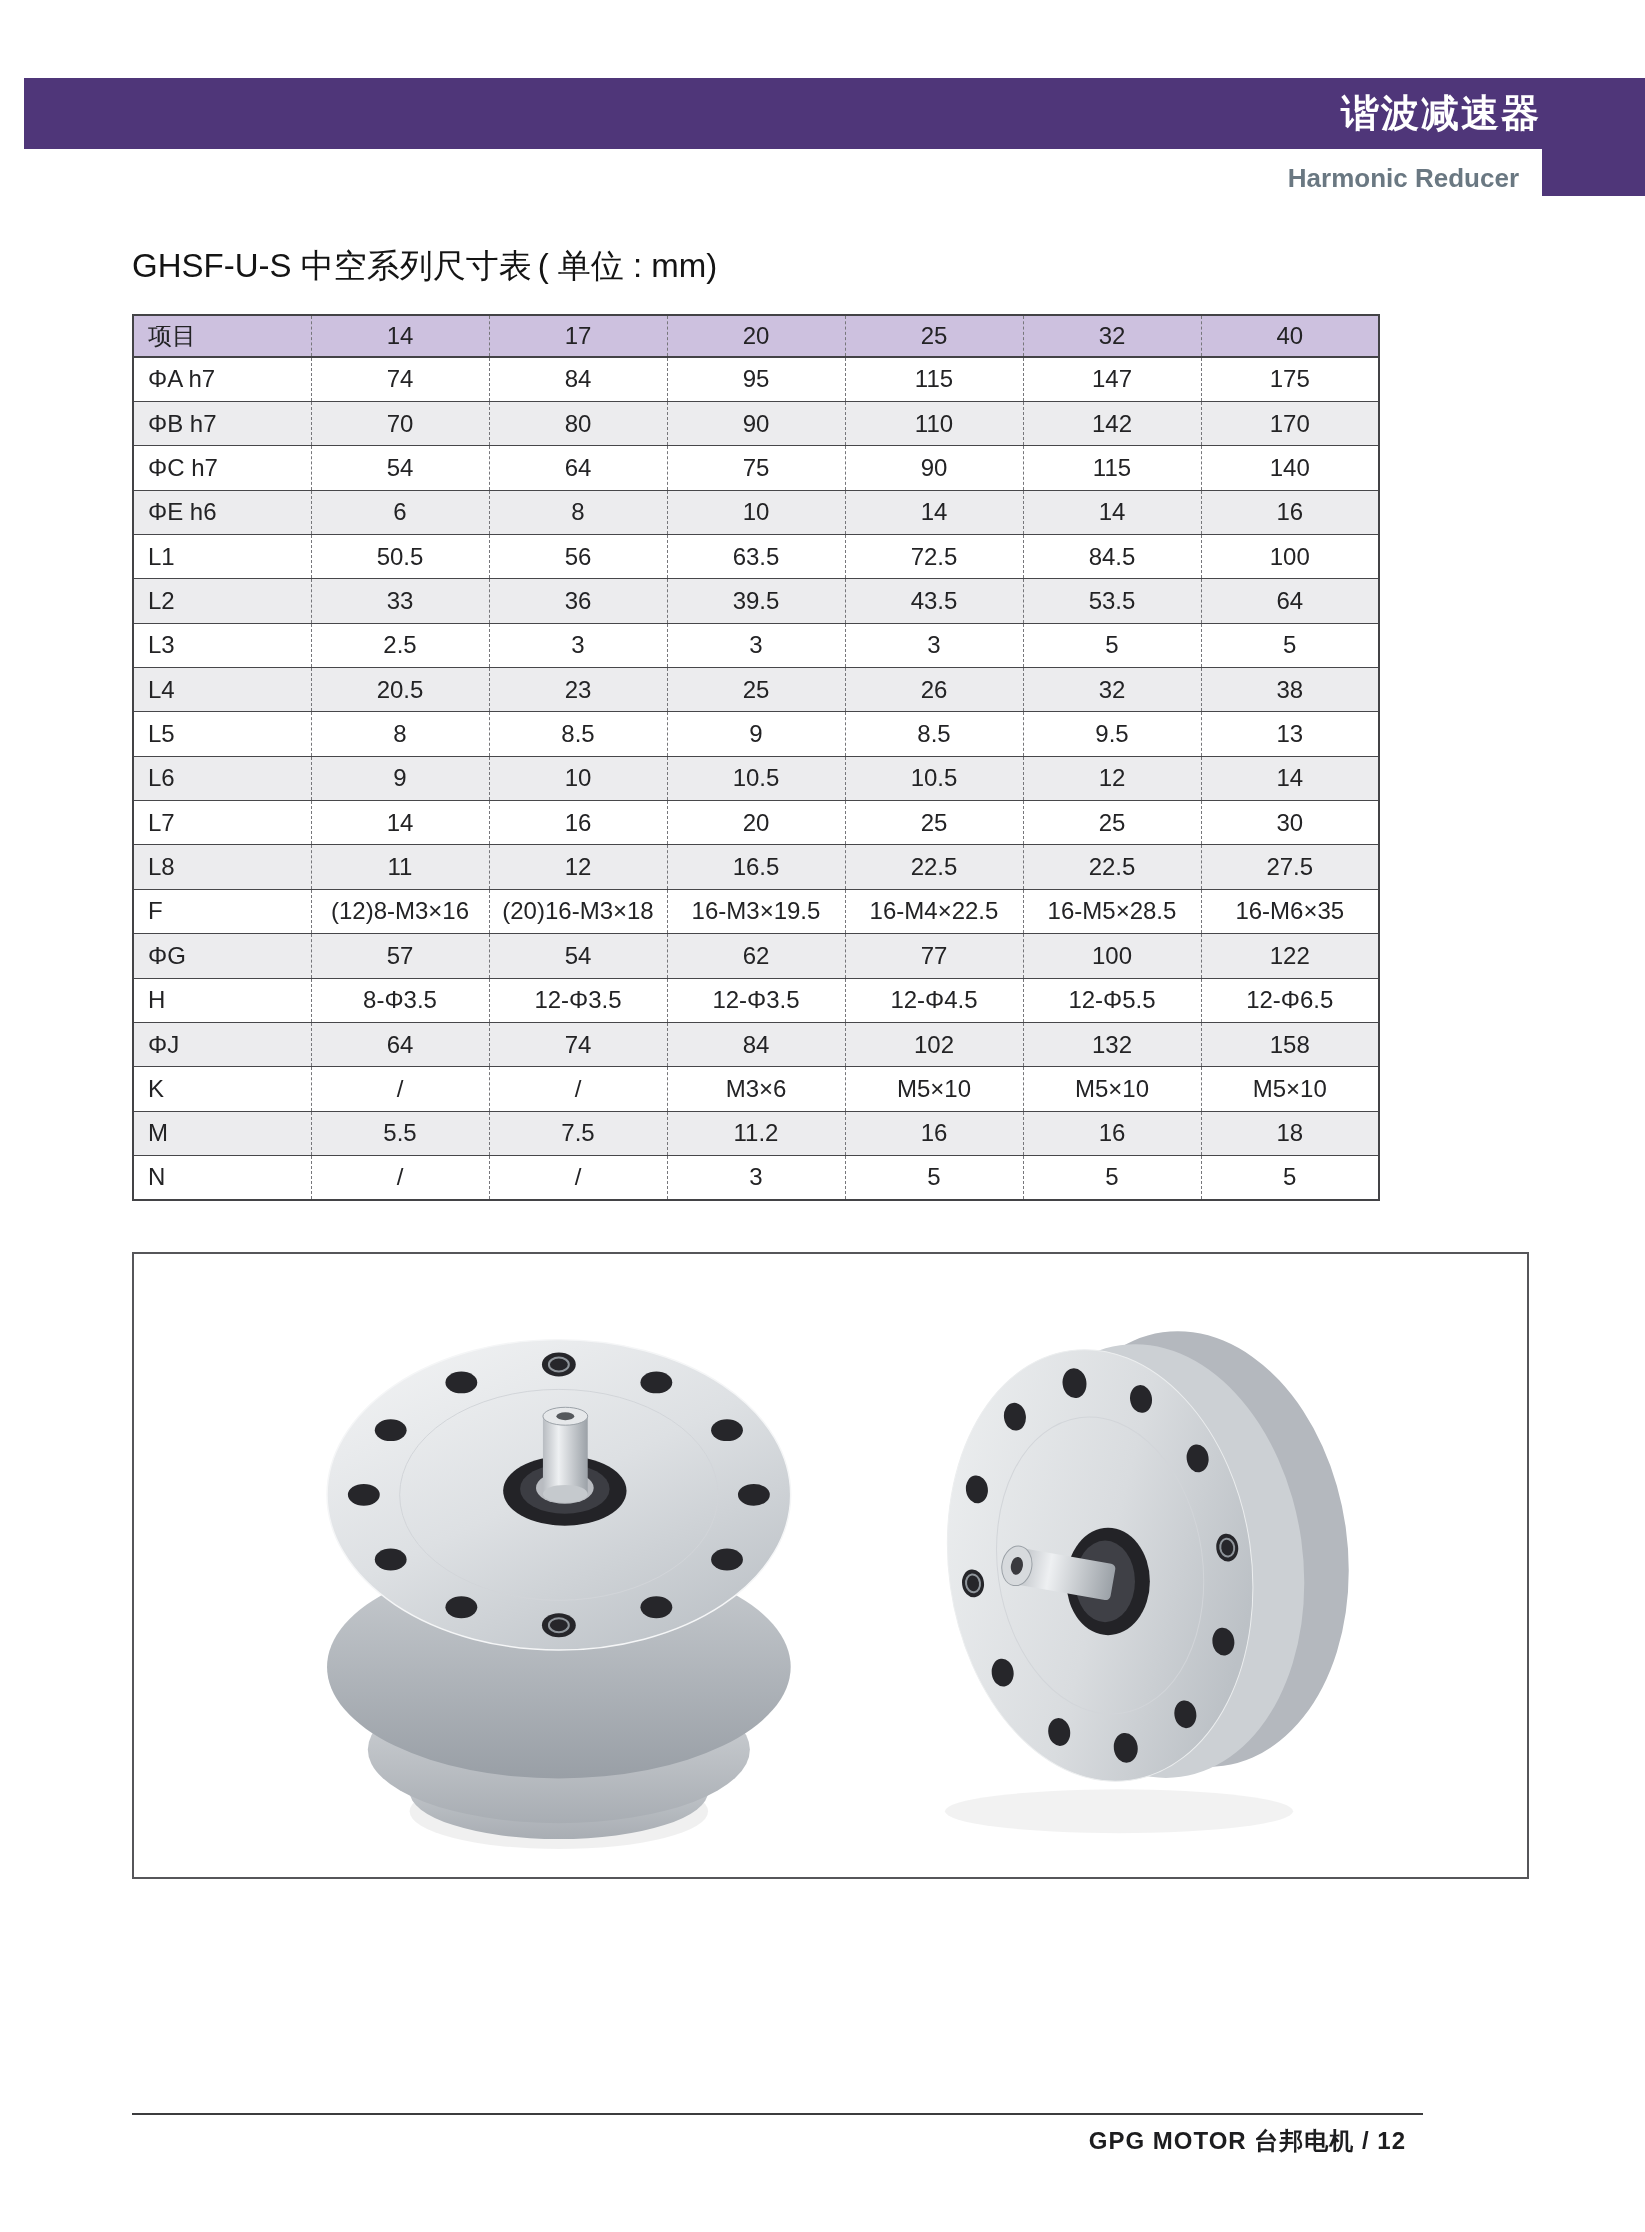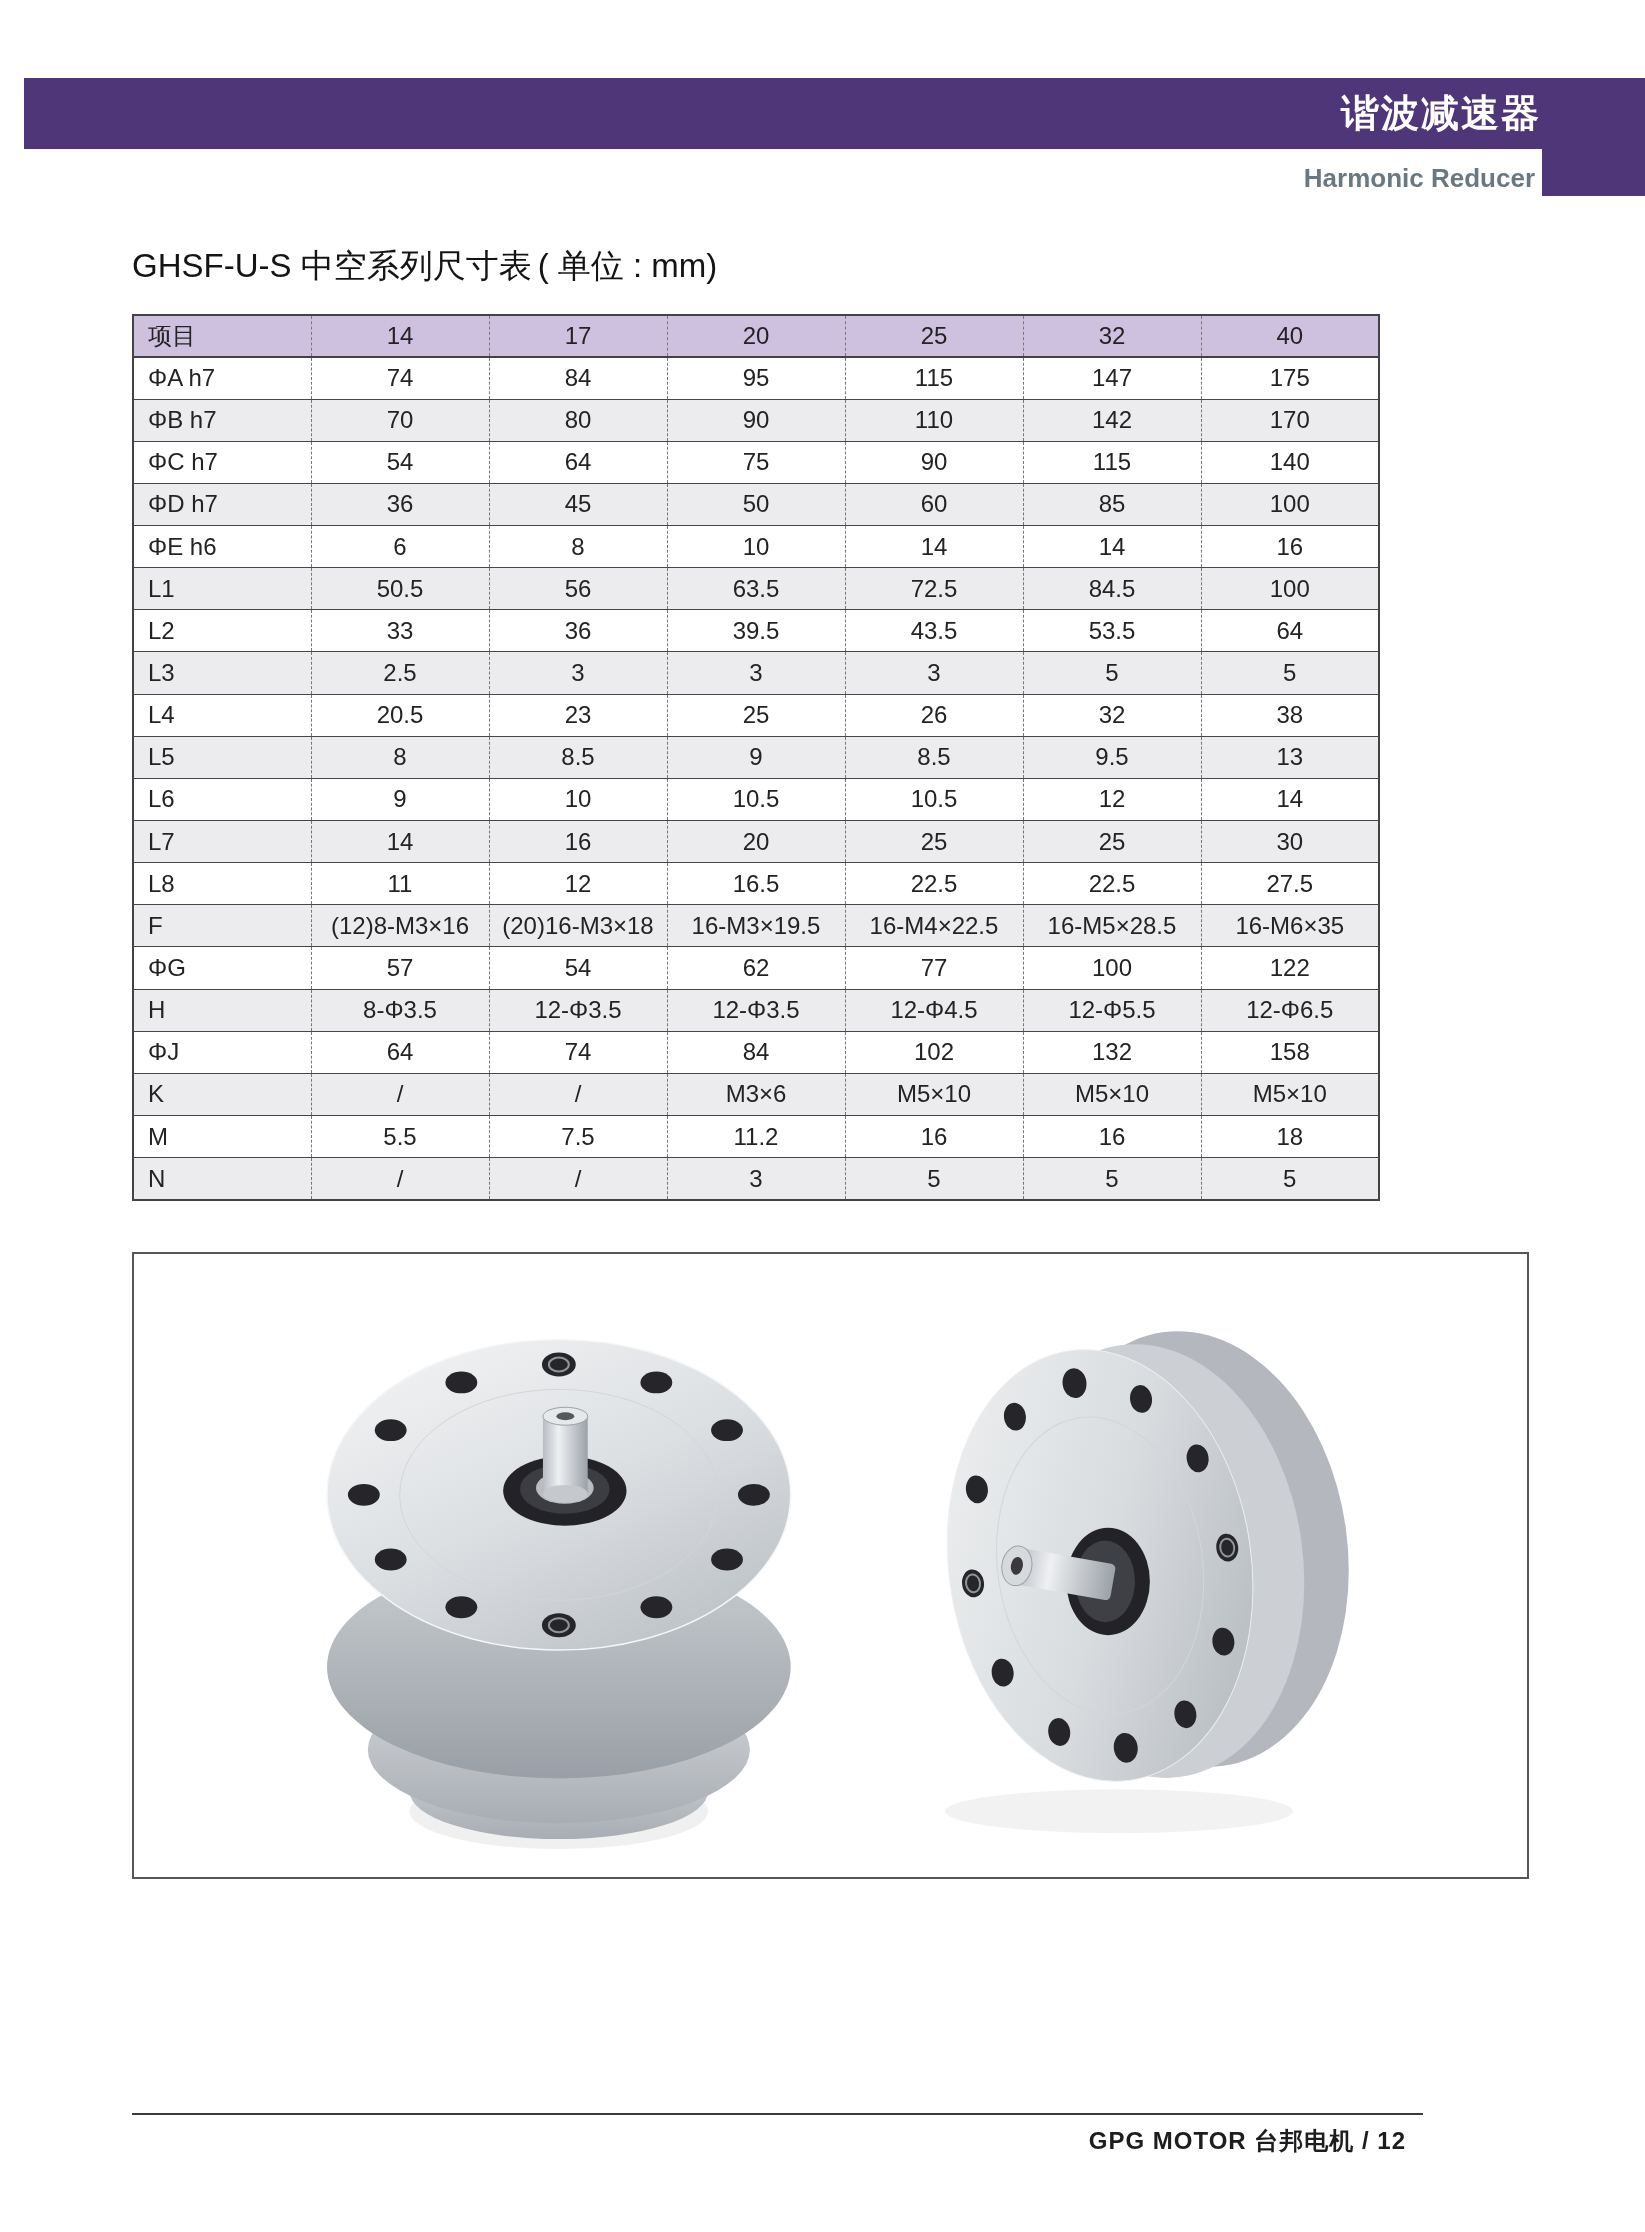--- a/index.html
+++ b/index.html
@@ -13,21 +13,21 @@
     position:absolute; left:0; top:78px; width:1529px; height:71px;
     background:#4f3679; color:#ffffff; box-sizing:border-box;
     font-size:38px; font-weight:bold; line-height:71px;
     text-align:right; padding-right:12px; letter-spacing:2px;margin-left:24px;
   }
   .topbar-square {
     position:absolute; left:1542px; top:78px; width:103px; height:118px;
     background:#4f3679;
   }
   .subtitle-en {
-    position:absolute; left:16px; top:163px; width:1529px; box-sizing:border-box;
+    position:absolute; left:0; top:163px; width:1529px; box-sizing:border-box;
     text-align:right; padding-right:10px;
     font-size:26px; font-weight:bold; color:#6a7882;
   }
 
   
   .section-title {
     position:absolute; left:132px; top:244px; font-size:33px; color:#141414;
     white-space:nowrap;
   }
   .st-main { font-weight:normal;text-align:right; }
@@ -123,29 +123,20 @@
           <td>170</td>
         </tr>
         <tr>
           <td>ΦC h7</td>
           <td>54</td>
           <td>64</td>
           <td>75</td>
           <td>90</td>
           <td>115</td>
           <td>140</td>
-        </tr>
-        <tr>
-          <td>ΦD h7</td>
-          <td>36</td>
-          <td>45</td>
-          <td>50</td>
-          <td>60</td>
-          <td>85</td>
-          <td>100</td>
         </tr>
         <tr>
           <td>ΦE h6</td>
           <td>6</td>
           <td>8</td>
           <td>10</td>
           <td>14</td>
           <td>14</td>
           <td>16</td>
         </tr>

